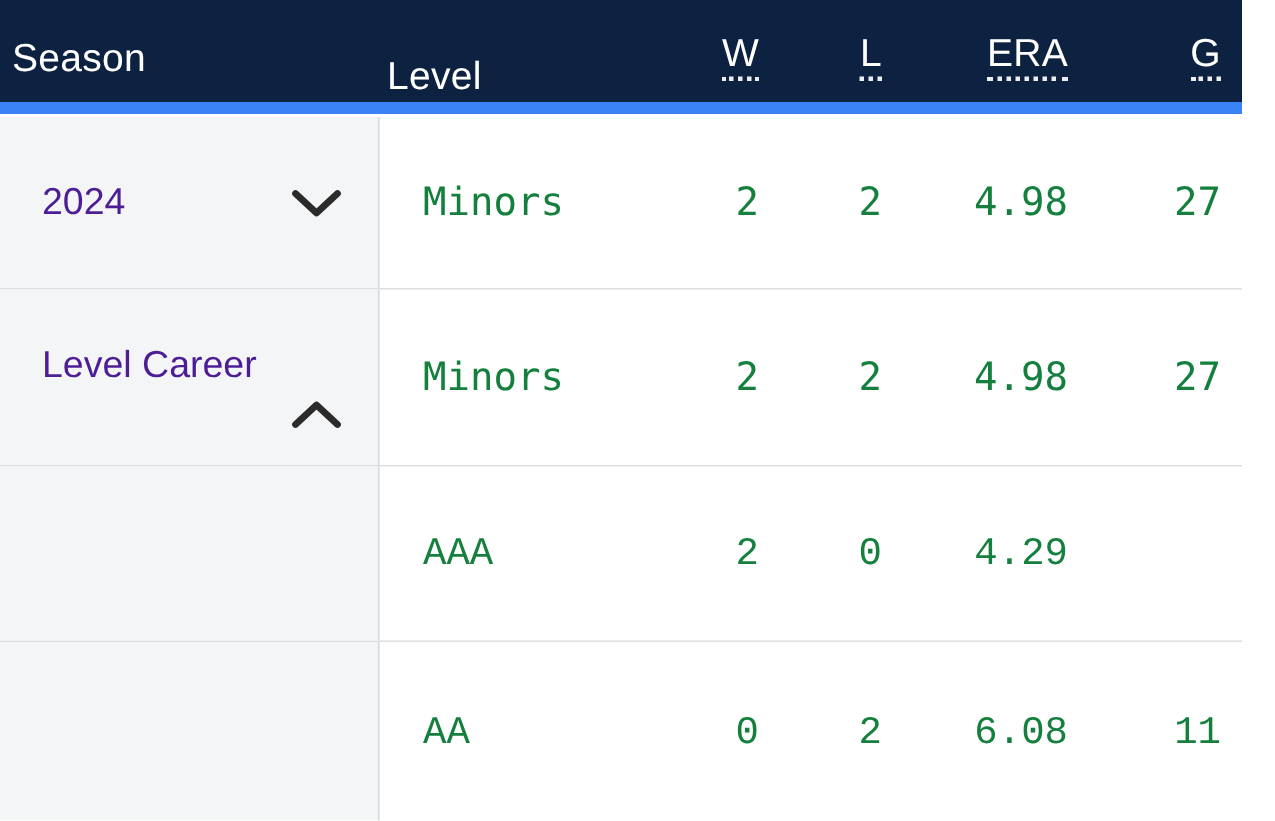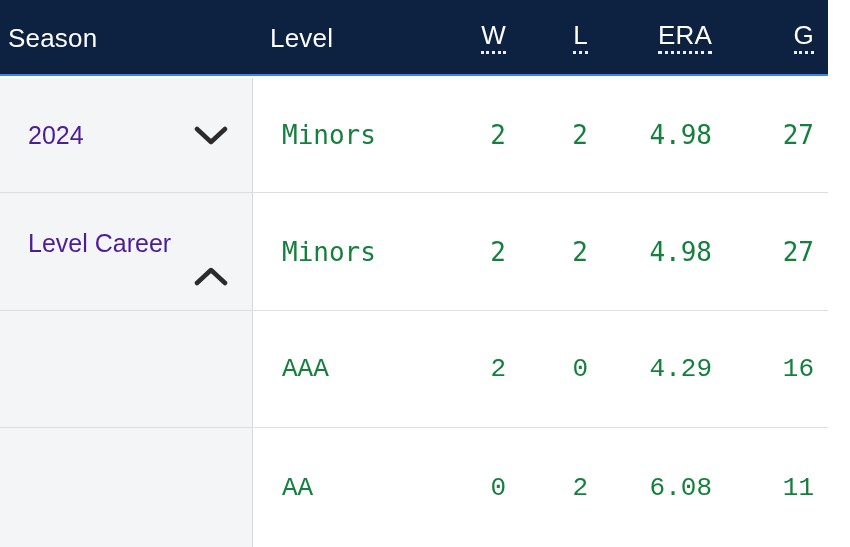--- a/index.html
+++ b/index.html
@@ -33,39 +33,39 @@
 
   
   .thead {
     position: absolute;
     left: 0;
     top: 0;
     width: 828px;
     height: 76px;
     background: #0d2240;
     box-sizing: border-box;
-    border-bottom: 2px solid #3b82f6;
+    border-bottom: 8px solid #3b82f6;
   }
   .thead .hcell {
     position: absolute;
     top: 0;
     height: 76px;
     display: flex;
     align-items: center;
     color: #ffffff;
     font-size: 26px;
     font-weight: 400;
     letter-spacing: 0.2px;
     white-space: nowrap;
   }
   .hcell.left-al { justify-content: flex-start; }
   .hcell.right-al { justify-content: flex-end; }
 
   .h-season { left: 8px;  width: 230px; }
-  .h-level  { left: 270px; width: 170px; }
+  .h-level  { left: 258px; width: 170px; margin-top: 12px; }
   .h-w      { left: 430px; width: 76px; }
   .h-l      { left: 516px; width: 72px; }
   .h-era    { left: 596px; width: 116px; }
   .h-g      { left: 722px; width: 92px; }
 
   .dotted {
     position: relative;
     padding-bottom: 2px;
     border-bottom: 3px dotted rgba(255,255,255,0.92);
     line-height: 1.05;
@@ -232,21 +232,20 @@
       </div>
 
       <div class="trow r2">
         <div class="season-cell">
           <span class="season-label"></span>
         </div>
         <div class="data-cell sans c-level">AAA</div>
         <div class="data-cell sans c-w">2</div>
         <div class="data-cell sans c-l">0</div>
         <div class="data-cell sans c-era">4.29</div>
-        <div class="data-cell sans c-g">16</div>
       </div>
 
       <div class="trow r3">
         <div class="season-cell">
           <span class="season-label"></span>
         </div>
         <div class="data-cell sans c-level">AA</div>
         <div class="data-cell sans c-w">0</div>
         <div class="data-cell sans c-l">2</div>
         <div class="data-cell sans c-era">6.08</div>

